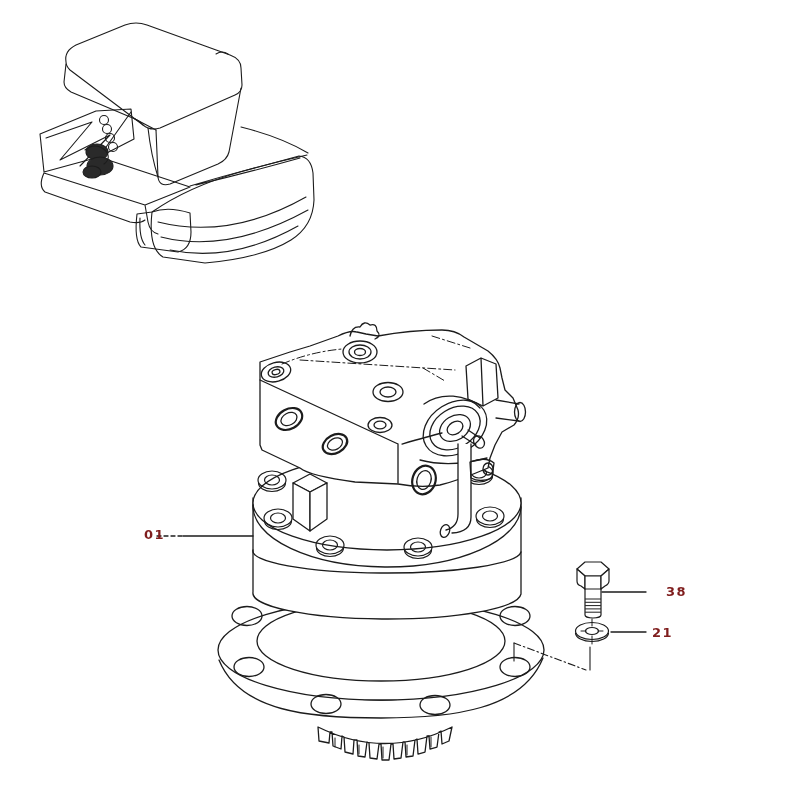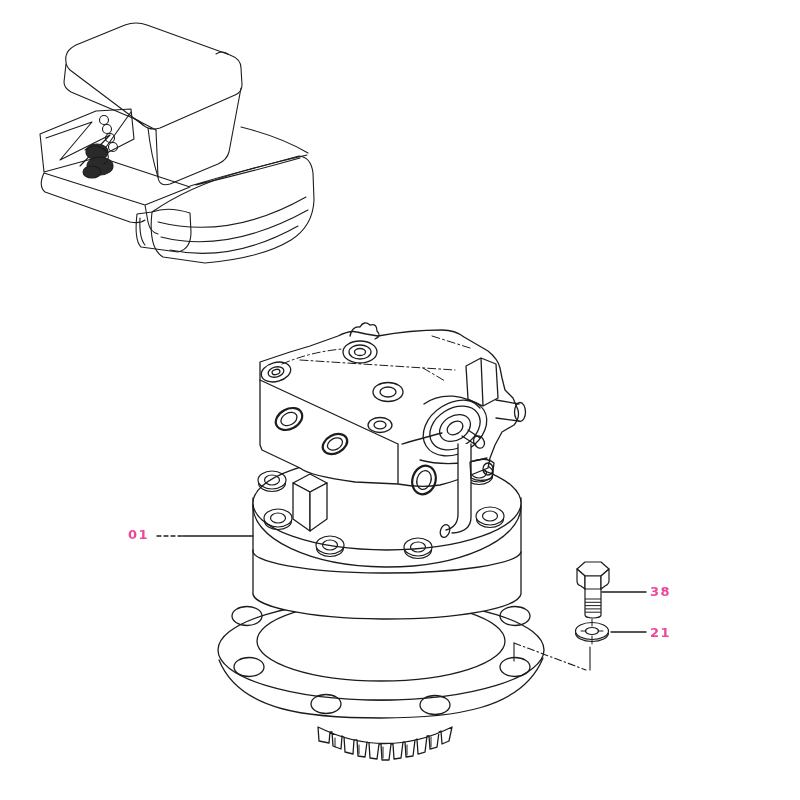--- a/index.html
+++ b/index.html
@@ -5,23 +5,24 @@
   html,body{margin:0;padding:0;}
   body{width:800px;height:800px;background:#ffffff;font-family:"DejaVu Sans","Liberation Sans",sans-serif;}
   #stage{position:relative;width:800px;height:800px;background:#ffffff;overflow:hidden;}
   #art{position:absolute;left:0;top:0;}
   .callout{
     position:absolute;
     font-family:"DejaVu Sans","Liberation Sans",sans-serif;
     font-size:13px;
     font-weight:700;
     letter-spacing:1.5px;
-    color:#ec4899;
+    color:#7f1d1d;
     line-height:14px;
     user-select:none;
+    margin-left:16px;
   }
 </style>
 </head>
 <body>
 
 <div id="stage">
 
 <svg id="art" width="800" height="800" viewBox="0 0 800 800">
   <g stroke="#1c1c1c" fill="none" stroke-linecap="round" stroke-linejoin="round">
 
@@ -226,15 +227,15 @@
         <path stroke-dasharray="7 3 1.5 3" d="M514,643 L586,670"></path>
         <path d="M590,670 L590,647"></path>
       </g>
     </g>
 
   </g>
 </svg>
 
 <div class="callout" style="left:128px;top:528px;">01</div>
 <div class="callout" style="left:650px;top:585px;">38</div>
-<div class="callout" style="left:650px;top:626px;">21</div>
+<div class="callout" style="left:636px;top:626px;">21</div>
 
 </div>
 
 </body></html>

